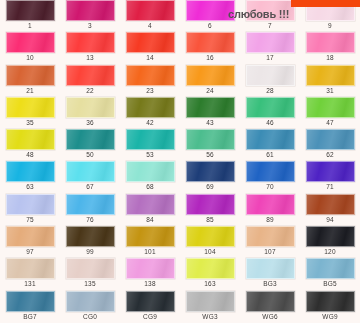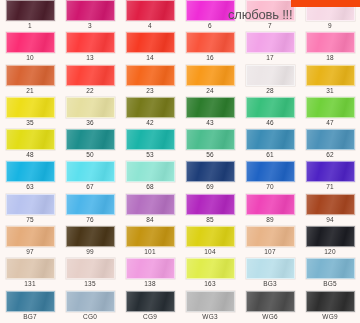--- a/index.html
+++ b/index.html
@@ -36,22 +36,22 @@
   
   #watermark {
     position: absolute;
     top: 8px;
     left: 228px;
     width: 62px;
     height: 12px;
     display: flex;
     align-items: center;
     justify-content: flex-start;
-    font-size: 13px;
-    font-weight: normal;
+    font-size: 11px;
+    font-weight: bold;
     color: #555152;
     letter-spacing: -0.2px;
     white-space: nowrap;
     pointer-events: none;
     z-index: 5;
   }
 
   
   #grid {
     position: absolute;

